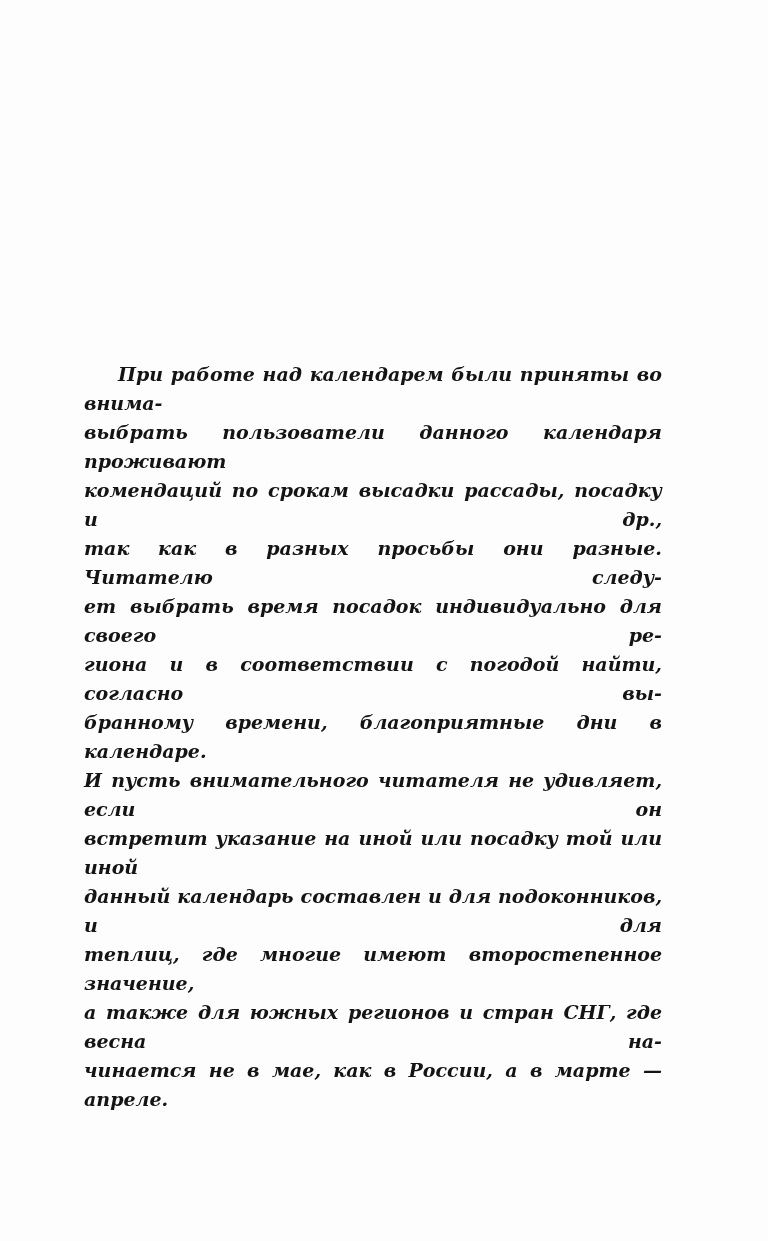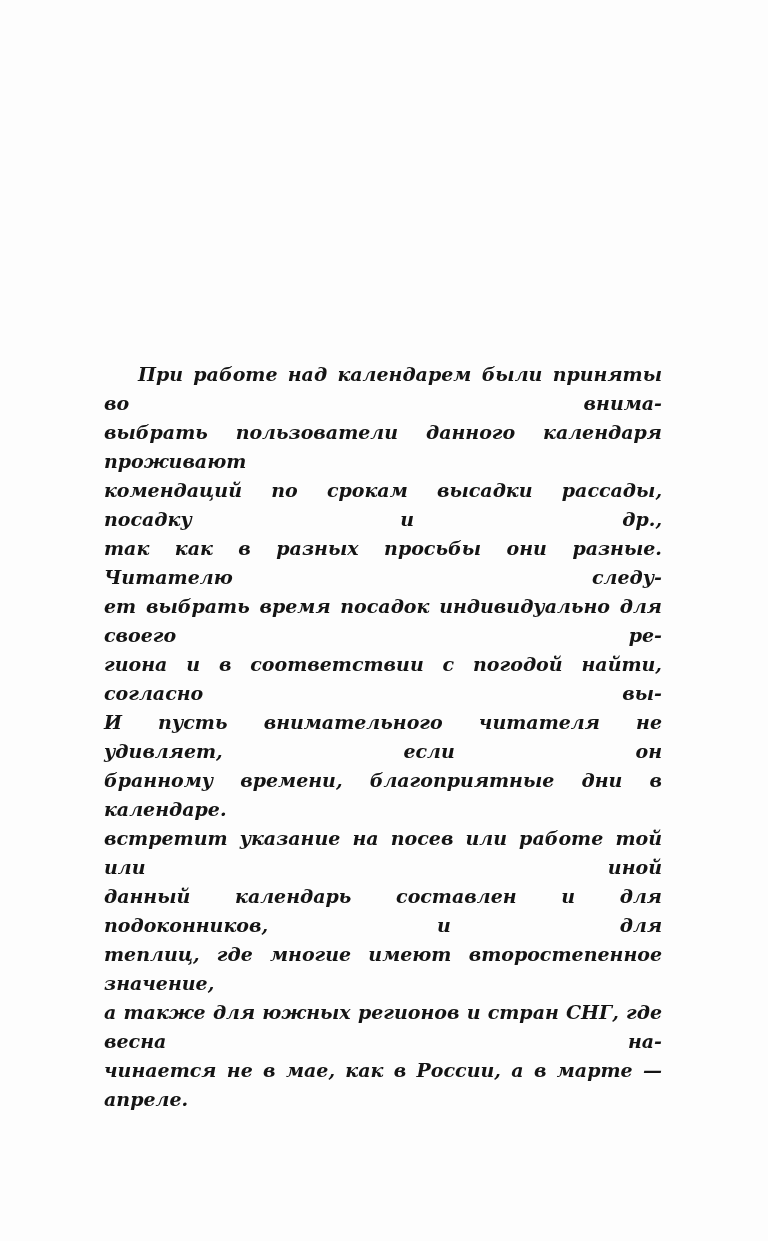--- a/index.html
+++ b/index.html
@@ -23,41 +23,40 @@
     color: #141414;
     font-style: italic;
     font-weight: bold;
     font-size: 19px;
     line-height: 29px;
   }
   .text-line {
     text-align: justify;
     text-align-last: justify;
     white-space: normal;
-    margin-left: 20px;
   }
   .text-line.first {
     text-indent: 34px;
   }
   .text-line.last {
     text-align-last: left;
   }
 </style>
 </head>
 <body>
 
 <div class="page">
   <div class="text-block" id="paragraph">
       <div class="text-line first">При работе над календарем были приняты во внима-</div>
       <div class="text-line">выбрать пользователи данного календаря проживают</div>
       <div class="text-line">комендаций по срокам высадки рассады, посадку и др.,</div>
       <div class="text-line">так как в разных просьбы они разные. Читателю следу-</div>
       <div class="text-line">ет выбрать время посадок индивидуально для своего ре-</div>
       <div class="text-line">гиона и в соответствии с погодой найти, согласно вы-</div>
+      <div class="text-line">бранному времени, благоприятные дни в календаре.</div>
       <div class="text-line">И пусть внимательного читателя не удивляет, если он</div>
-      <div class="text-line">бранному времени, благоприятные дни в календаре.</div>
-      <div class="text-line">встретит указание на посев или работе той или иной</div>
+      <div class="text-line">встретит указание на иной или посадку той или иной</div>
       <div class="text-line">данный календарь составлен и для подоконников, и для</div>
       <div class="text-line">теплиц, где многие имеют второстепенное значение,</div>
       <div class="text-line">а также для южных регионов и стран СНГ, где весна на-</div>
       <div class="text-line last">чинается не в мае, как в России, а в марте — апреле.</div>
     </div>
 </div>
 
 </body></html>

